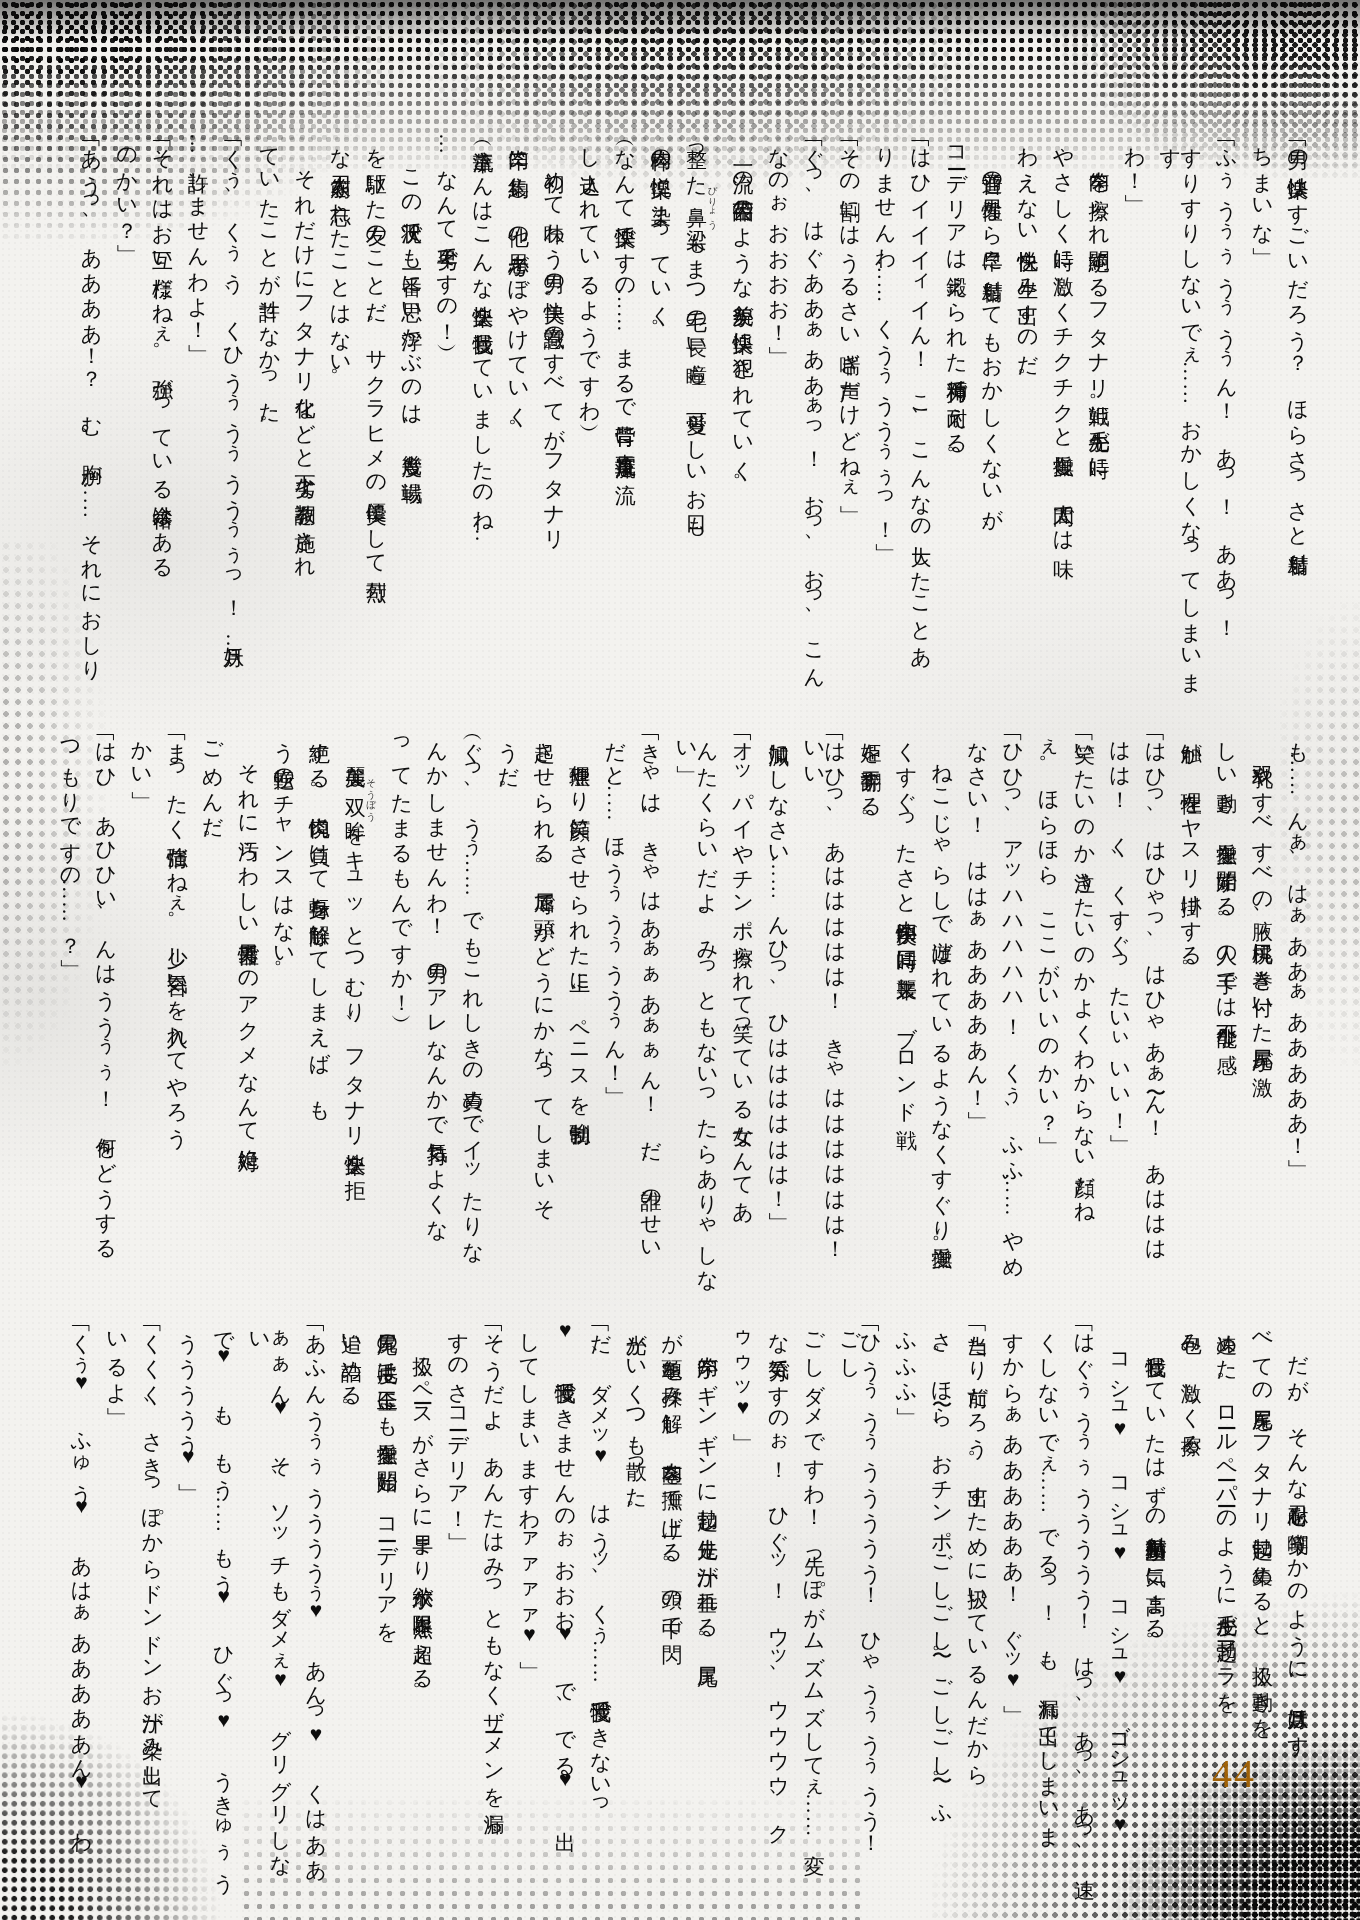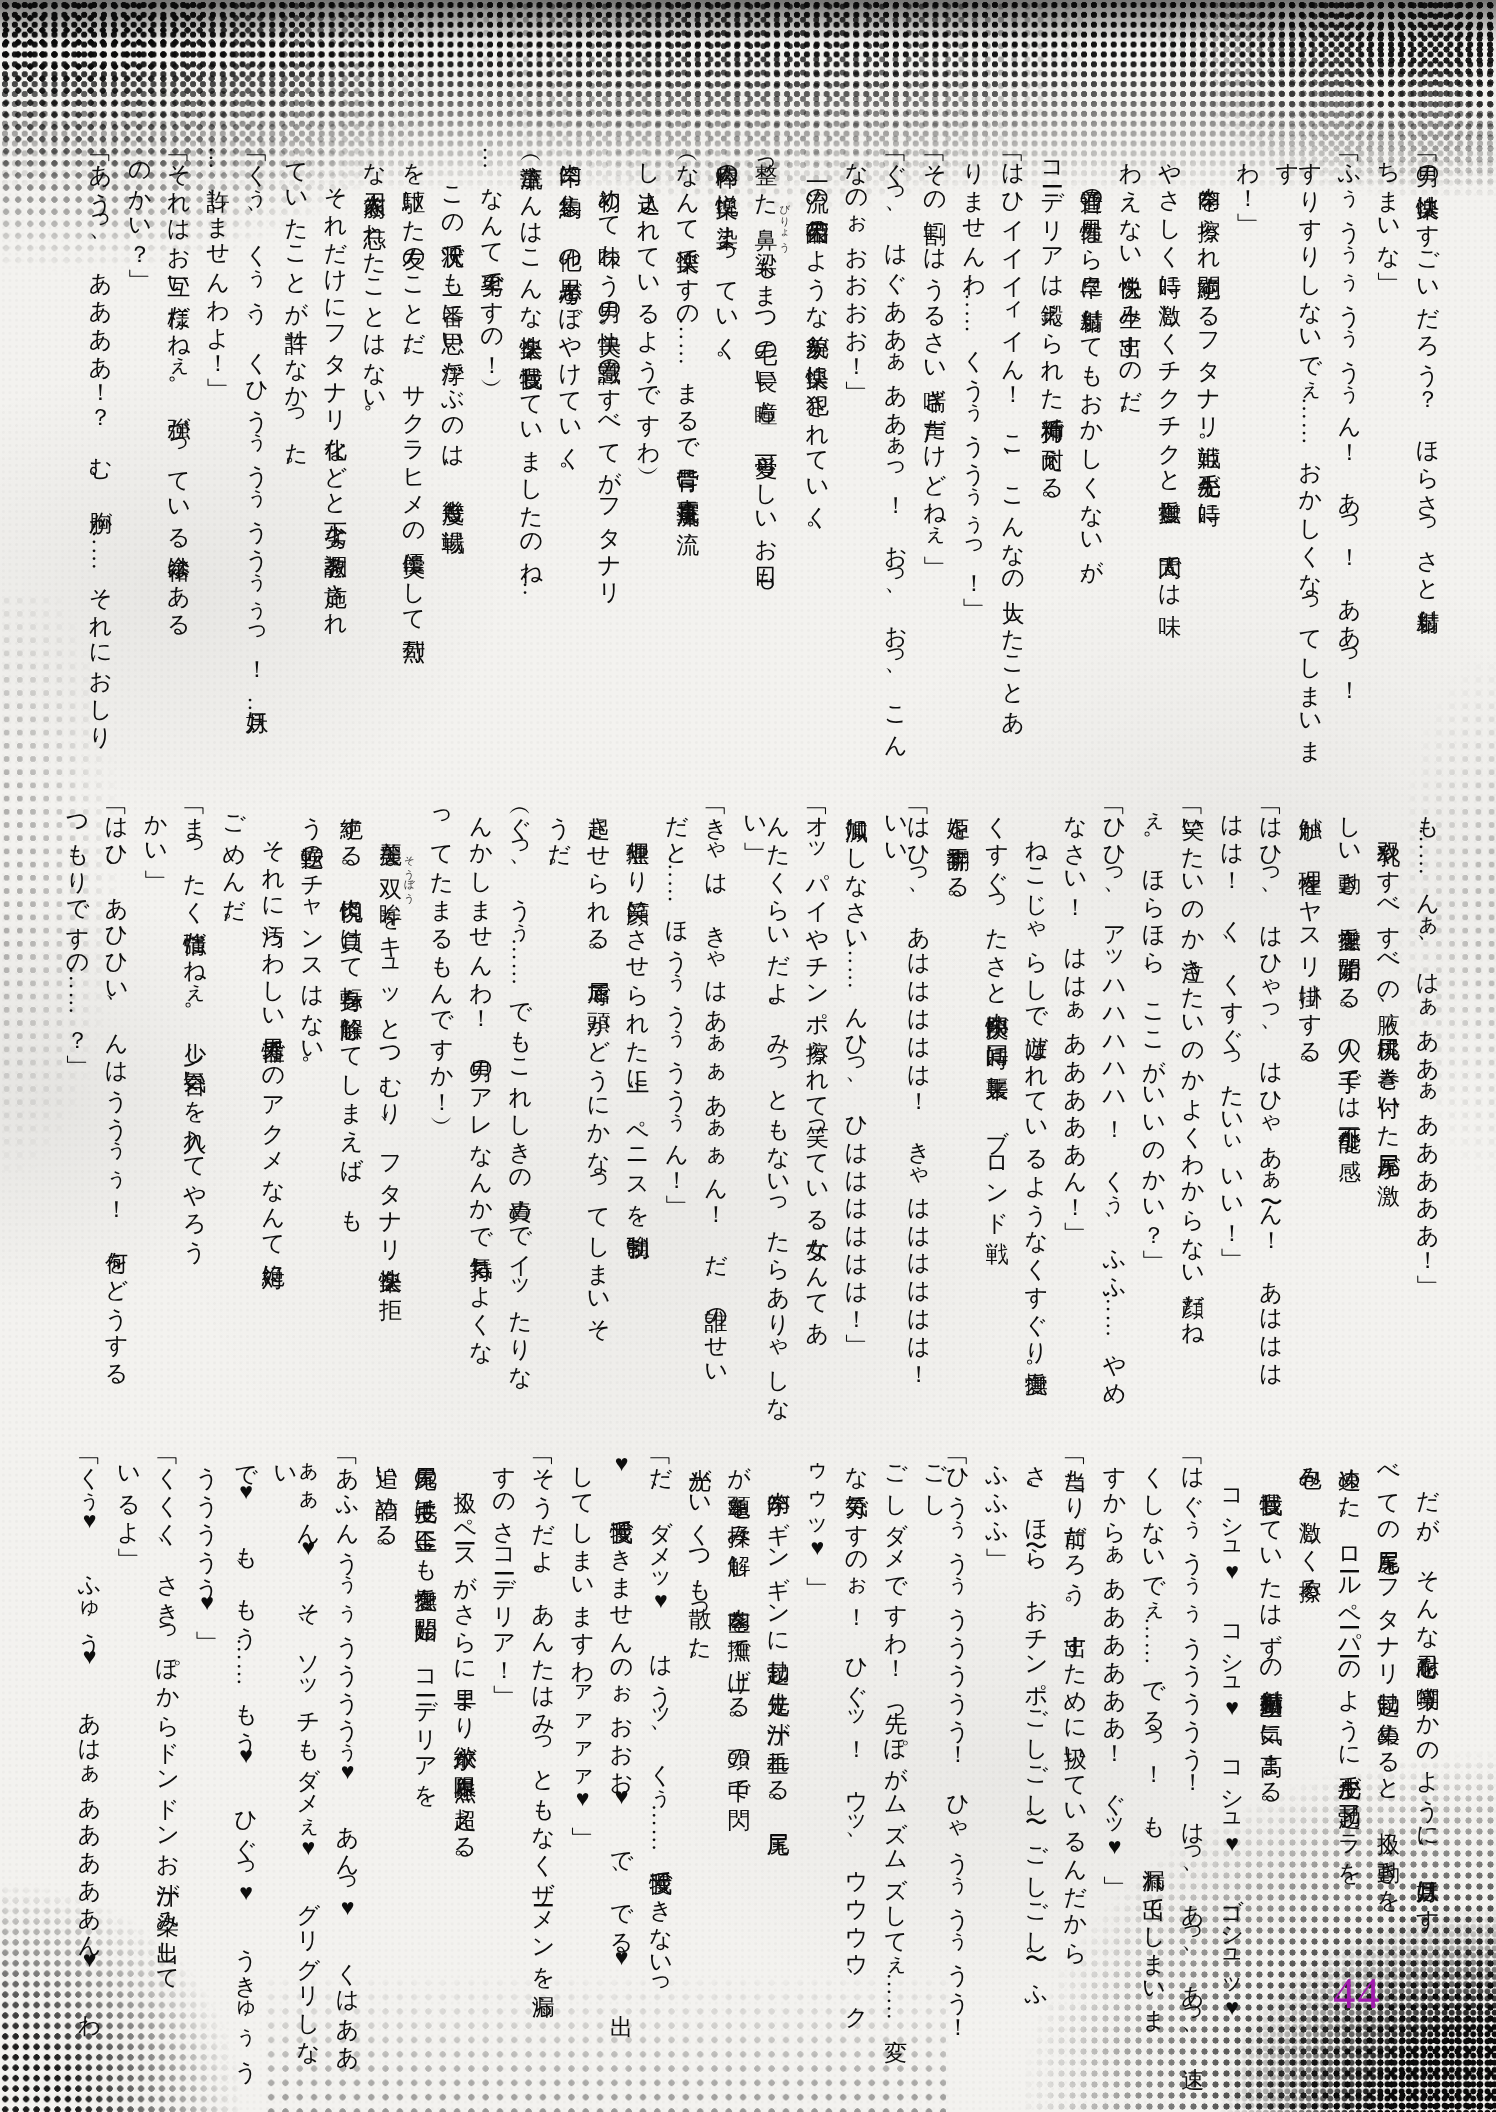--- a/index.html
+++ b/index.html
@@ -71,22 +71,22 @@
     z-index: 2;
   }
   #band-top    { top: 133px; }
   #band-middle { top: 727px; }
   #band-bottom { top: 1318px; }
   .band p.col { margin: 0; padding: 0; margin-block-end: 14.6px; }
   .band p.col.indent { text-indent: 22.3px; }
   ruby { ruby-position: over; }
   rt { font-size: 9.5px; letter-spacing: 0; opacity: .85; }
   .page-number {
-    position: absolute; left: 1212px; top: 1788px; z-index: 3;
-    font-size: 40px; color: #a21caf; letter-spacing: 2px;
+    position: absolute; left: 1212px; top: 1750px; z-index: 3;
+    font-size: 40px; color: #a16207; letter-spacing: 2px;
   }
 </style>
 </head>
 <body>
 
 <div class="page">
 
   <div class="ht" id="ht-top-main"></div>
   <div class="ht" id="ht-top-left"></div>
   <div class="ht" id="ht-top-mid"></div>

